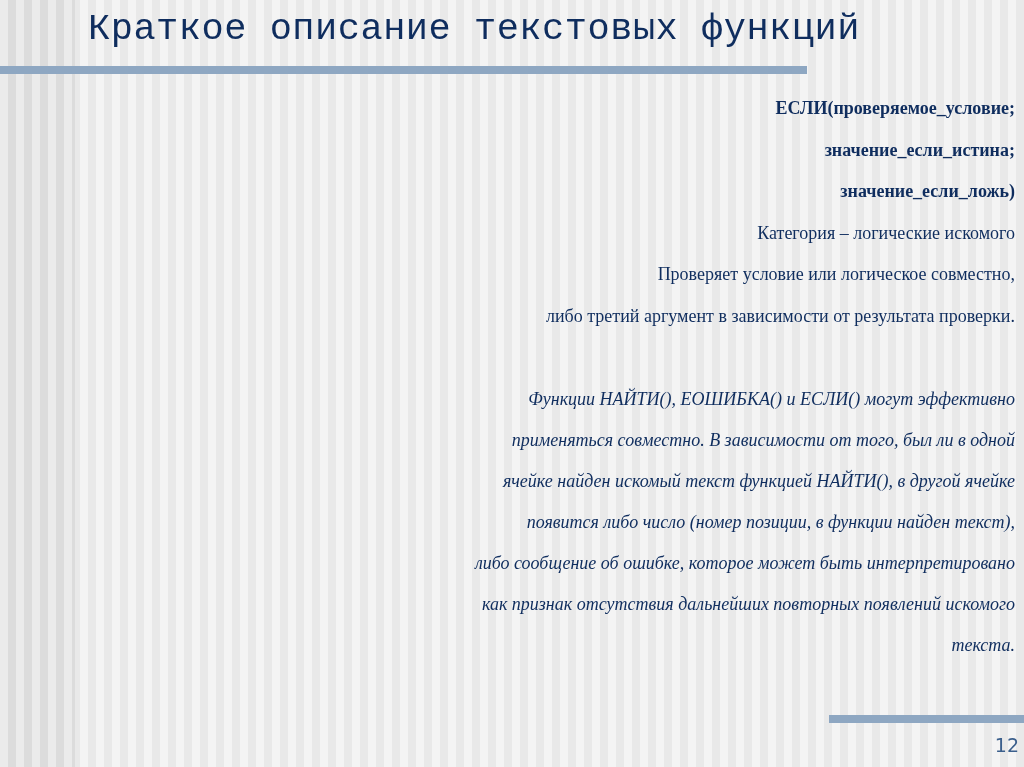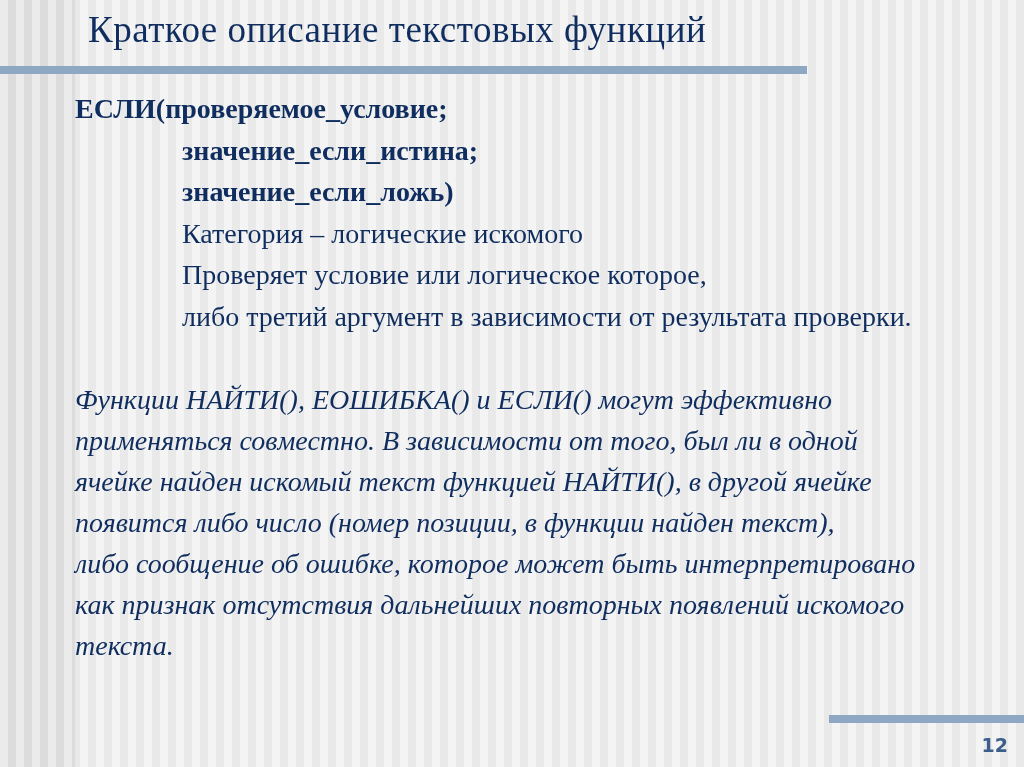--- a/index.html
+++ b/index.html
@@ -26,21 +26,21 @@
       90deg,
       #ebebeb 0px, #ebebeb 8px,
       #dcdcdc 8px, #dcdcdc 16px
     );
   }
   .title {
     position: absolute;
     left: 88px;
     top: 8px;
     margin: 0;
-    font-family: Liberation Serif, serif;
+    font-family: Liberation Mono, monospace;
     font-weight: normal;
     font-size: 37px;
     color: #0f2d5e;
     letter-spacing: 0.5px;
     white-space: nowrap;
   }
   .top-rule {
     position: absolute;
     left: 0;
     top: 66px;
@@ -51,36 +51,37 @@
   .bottom-rule {
     position: absolute;
     left: 829px;
     top: 715px;
     width: 195px;
     height: 8px;
     background: #8ea7c2;
   }
   .page-number {
     position: absolute;
-    right: 16px;
+    right: 5px;
     top: 734px;
     font-family: "DejaVu Sans", sans-serif;
-    font-weight: bold;
+    font-weight: normal;
     font-size: 19px;
     color: #3b5f8c;
   }
   .content {
     position: absolute;
     left: 75px;
     top: 88px;
     width: 940px;
     font-family: "Liberation Serif", serif;
     color: #0f2d5e;
-    font-size: 28px;
+    font-size: 18px;
     line-height: 41.5px;
+    text-align: right;
   }
   .line {
     white-space: nowrap;
     display: block;
   }
   .bold { font-weight: bold; }
   .indent { padding-left: 107px; }
   .spacer { height: 41.5px; }
   .para-line {
     white-space: nowrap;
@@ -95,21 +96,21 @@
 <div class="left-band"></div>
 
 <h1 class="title">Краткое описание текстовых функций</h1>
 <div class="top-rule"></div>
 
 <div class="content">
   <span class="line bold">ЕСЛИ(проверяемое_условие;</span>
   <span class="line bold indent">значение_если_истина;</span>
   <span class="line bold indent">значение_если_ложь)</span>
   <span class="line indent">Категория – логические искомого</span>
-  <span class="line indent">Проверяет условие или логическое которое,</span>
+  <span class="line indent">Проверяет условие или логическое совместно,</span>
   <span class="line indent">либо третий аргумент в зависимости от результата проверки.</span>
 
   <div class="spacer"></div>
 
   <span class="para-line">Функции НАЙТИ(), ЕОШИБКА() и ЕСЛИ() могут эффективно</span>
   <span class="para-line">применяться совместно. В зависимости от того, был ли в одной</span>
   <span class="para-line">ячейке найден искомый текст функцией НАЙТИ(), в другой ячейке</span>
   <span class="para-line">появится либо число (номер позиции, в функции найден текст),</span>
   <span class="para-line">либо сообщение об ошибке, которое может быть интерпретировано</span>
   <span class="para-line">как признак отсутствия дальнейших повторных появлений искомого</span>

